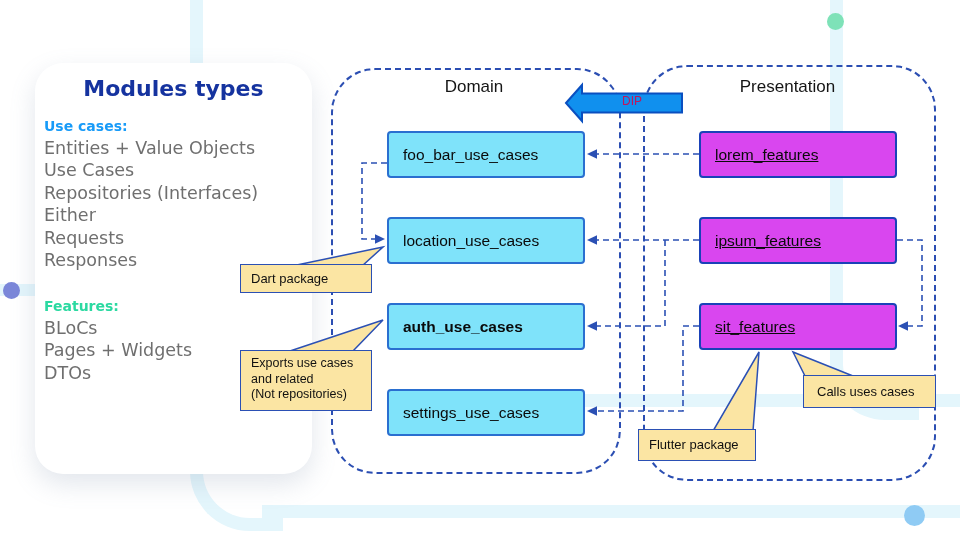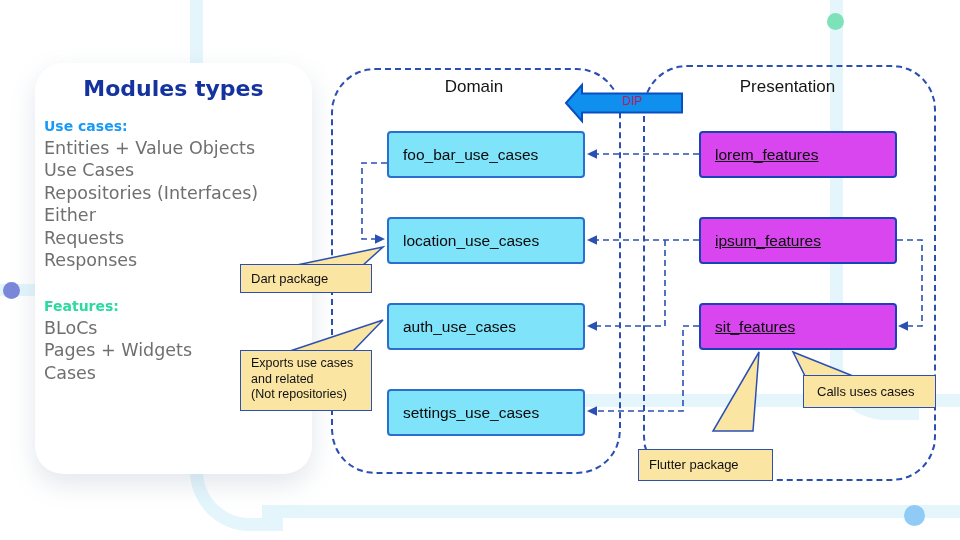--- a/index.html
+++ b/index.html
@@ -55,21 +55,21 @@
   .dip-label{position:absolute;left:592px;top:94px;width:80px;height:18px;
         text-align:center;font-size:12px;color:#be185d;z-index:4;}
 
   
   .callout{position:absolute;background:#FBE5A3;border:1.5px solid #2B50B4;
         box-sizing:border-box;font-size:13px;color:#111;z-index:4;
         padding-left:10px;}
   .co-dart{left:240px;top:264px;width:132px;height:29px;line-height:27px;}
   .co-exports{left:240px;top:350px;width:132px;height:61px;font-size:12.5px;
         line-height:15.5px;padding-top:5px;white-space:pre-line;}
-  .co-flutter{left:638px;top:449px;width:135px;height:32px;line-height:30px;}
+  .co-flutter{left:638px;top:429px;width:118px;height:32px;line-height:30px;}
   .co-calls{left:803px;top:375px;width:133px;height:33px;line-height:31px;padding-left:13px;}
 </style>
 </head>
 <body>
 
 <div class="stage">
 
   <div class="decor decor-l" style="left:190px;top:0;width:80px;height:518px;border-bottom-left-radius:60px;"></div>
   <div class="decor band" style="left:262px;top:505px;width:698px;height:13px;"></div>
   <div class="decor decor-l" style="left:830px;top:0;width:76px;height:407px;border-bottom-left-radius:55px;"></div>
@@ -89,33 +89,33 @@
       <div class="sec-item">Repositories (Interfaces)</div>
       <div class="sec-item">Either</div>
       <div class="sec-item">Requests</div>
       <div class="sec-item">Responses</div>
     </div>
 
     <div class="card-section sec-features">
       <div class="sec-header">Features:</div>
       <div class="sec-item">BLoCs</div>
       <div class="sec-item">Pages + Widgets</div>
-      <div class="sec-item">Cases</div>
+      <div class="sec-item">DTOs</div>
     </div>
   </div>
 
   <div class="layer layer-domain"></div>
   <div class="layer-label label-domain">Domain</div>
 
   <div class="layer layer-presentation"></div>
   <div class="layer-label label-presentation">Presentation</div>
 
   <div class="modbox usecase-box" style="left:387px;top:131px;">foo_bar_use_cases</div>
   <div class="modbox usecase-box" style="left:387px;top:217px;">location_use_cases</div>
-  <div class="modbox usecase-box" style="left:387px;top:303px;">auth_use_cases</div>
+  <div class="modbox usecase-box" style="left:387px;top:303px;font-weight:bold;">auth_use_cases</div>
   <div class="modbox usecase-box" style="left:387px;top:389px;">settings_use_cases</div>
 
   <div class="modbox feature-box" style="left:699px;top:131px;">lorem_features</div>
   <div class="modbox feature-box" style="left:699px;top:217px;">ipsum_features</div>
   <div class="modbox feature-box" style="left:699px;top:303px;">sit_features</div>
 
   <svg class="overlay" width="960" height="540" viewBox="0 0 960 540">
 
     <path class="conn" d="M699 154 H589"></path>
     <polygon class="ah" points="587,154 597,149.2 597,158.8"></polygon>

